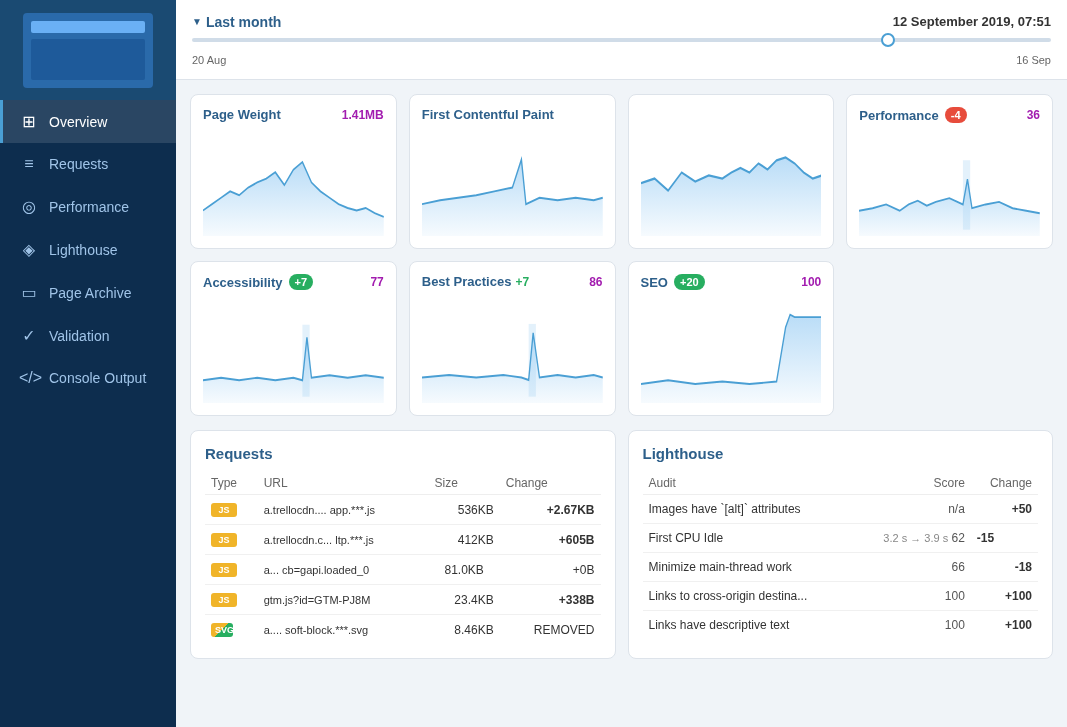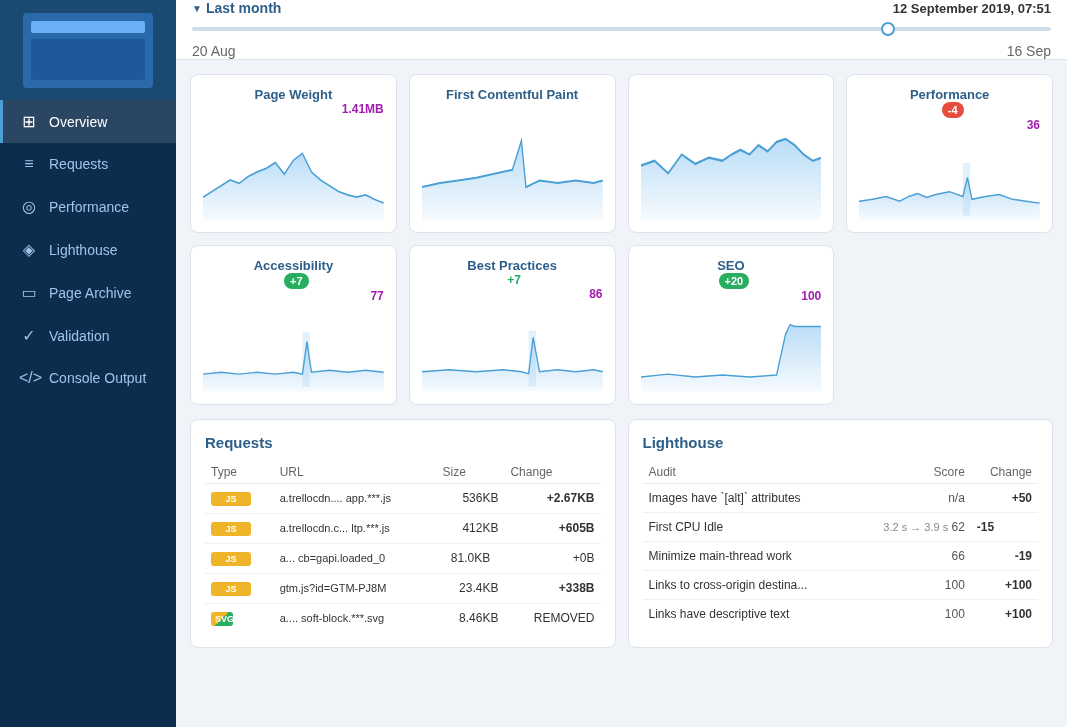--- a/index.html
+++ b/index.html
@@ -70,24 +70,24 @@
       display: flex;
       flex-direction: column;
       overflow: hidden;
     }
 
     
     .timeline-header {
       background: #fff;
       border-bottom: 1px solid #dde3ea;
       padding: 0 16px;
-      height: 60px;
+      height: 80px;
       display: flex;
       flex-direction: column;
-      justify-content: space-between;
+      justify-content: center;
       flex-shrink: 0;
     }
     .timeline-top {
       display: flex;
       justify-content: space-between;
       align-items: center;
       margin-bottom: 8px;
     }
     .last-month-btn {
       display: flex;
@@ -129,21 +129,21 @@
       width: 14px;
       height: 14px;
       background: #fff;
       border: 2px solid #4a9fd4;
       border-radius: 50%;
       cursor: pointer;
     }
     .timeline-dates {
       display: flex;
       justify-content: space-between;
-      font-size: 14px;
+      font-size: 11px;
       color: #666;
       margin-top: 12px;
       gap: 30px;
     }
 
     
     .content {
       flex: 1;
       overflow-y: auto;
       padding: 14px;
@@ -163,21 +163,20 @@
       padding: 12px;
       min-height: 155px;
       display: flex;
       flex-direction: column;
     }
     .metric-card-header {
       display: flex;
       align-items: center;
       justify-content: flex-start;
       margin-bottom: 4px;
-      flex-direction: column;
     }
     .metric-title {
       font-size: 13px;
       font-weight: 700;
       color: #2d5f8a;
     }
     .metric-value {
       font-size: 12px;
       font-weight: 600;
       color: #a21caf;
@@ -247,21 +246,21 @@
     }
     .data-table tr:last-child td { border-bottom: none; }
     .js-badge {
       display: inline-block;
       background: #f0b429;
       color: #fff;
       font-size: 9px;
       font-weight: 700;
       padding: 2px 4px;
       border-radius: 3px;
-      width: 40px;
+      width: 26px;
       text-align: center;
     }
     .js-badge-mixed {
       display: inline-block;
       background: linear-gradient(135deg, #f0b429 50%, #27ae60 50%);
       color: #fff;
       font-size: 9px;
       font-weight: 700;
       padding: 2px 4px;
       border-radius: 3px;
@@ -557,21 +556,21 @@
     <td style="text-align:right;" class="change-pos-green">+50</td>
   </tr>
               <tr>
     <td>First CPU Idle</td>
     <td style="text-align:right; white-space:nowrap;"><span style="color:#888; font-size:11px;">3.2 s → 3.9 s</span> 62</td>
     <td style="text-align:left;" class="change-neg">-15</td>
   </tr>
               <tr>
     <td>Minimize main-thread work</td>
     <td style="text-align:right; white-space:nowrap;">66</td>
-    <td style="text-align:right;" class="change-neg">-19</td>
+    <td style="text-align:right;" class="change-neg">-18</td>
   </tr>
               <tr>
     <td>Links to cross-origin destina...</td>
     <td style="text-align:right; white-space:nowrap;">100</td>
     <td style="text-align:right;" class="change-pos-green">+100</td>
   </tr>
               <tr>
     <td>Links have descriptive text</td>
     <td style="text-align:right; white-space:nowrap;">100</td>
     <td style="text-align:right;" class="change-pos-green">+100</td>

